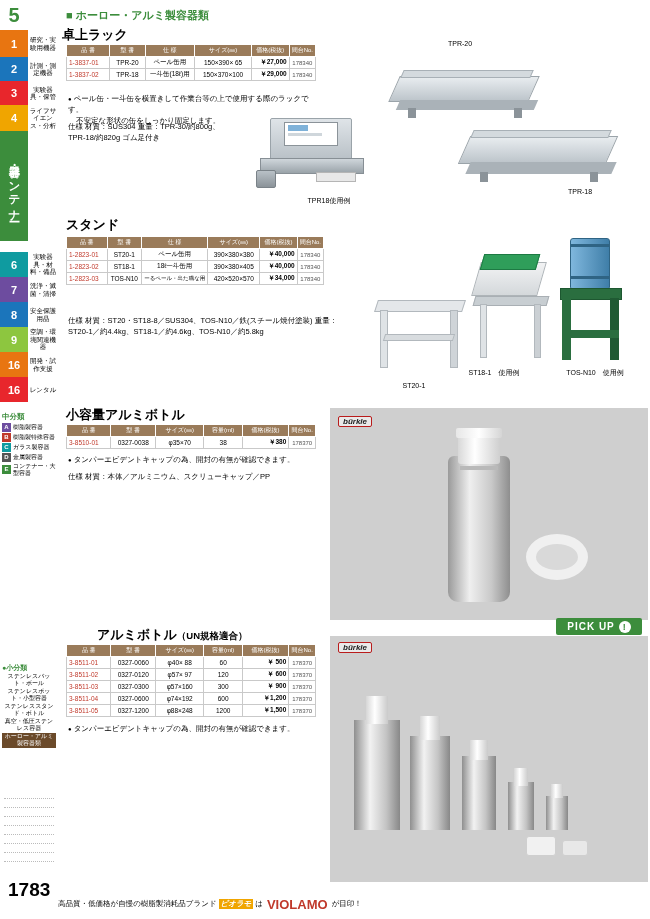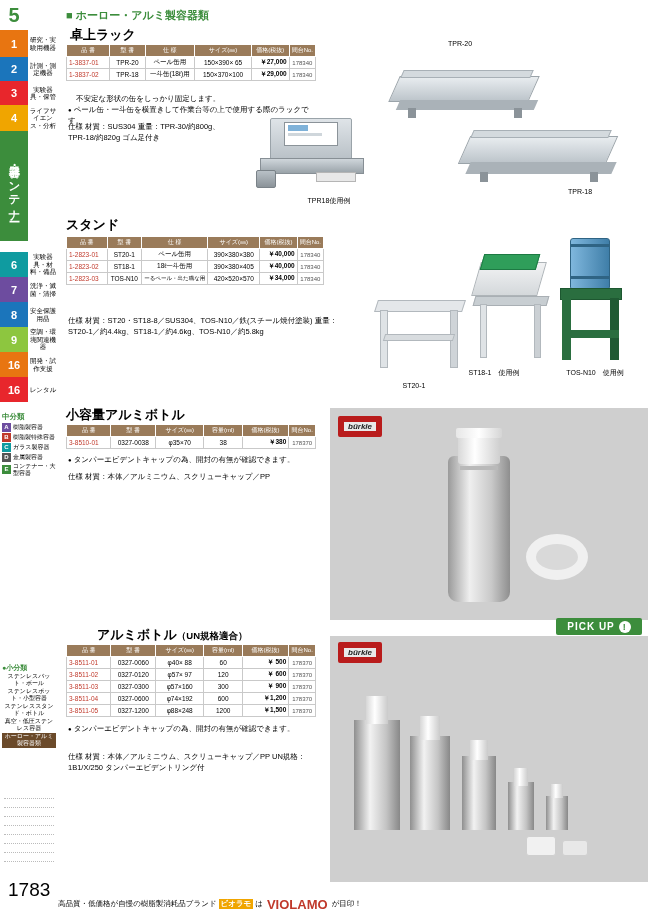--- a/index.html
+++ b/index.html
@@ -51,21 +51,21 @@
     display:flex; align-items:center; justify-content:center; margin-right:2px; flex:none;
   }
   .subrow .tx { font-size:6px; line-height:1.15; }
   .smallgrp { position:absolute; left:2px; width:54px; font-size:6px; line-height:1.25; }
   .smallgrp .ttl { color:#3c8d3c; font-weight:bold; font-size:7px; }
   .smallgrp .it { text-align:center; }
   .smallgrp .cur { background:#6b4a2a; color:#fff; }
   .dotlines { position:absolute; left:4px; width:50px; }
   .dotlines div { border-bottom:1px dotted #bbb; height:9px; }
   .pagenum-bottom {
-    position:absolute; left:8px; bottom:18px; font-size:19px; font-weight:normal; color:#000;
+    position:absolute; left:8px; bottom:18px; font-size:19px; font-weight:bold; color:#000;
   }
   
   .main { position:absolute; left:58px; top:0; width:592px; height:646px; }
   .cat-title {
     position:absolute; left:8px; top:8px; font-size:11px; font-weight:bold; color:#3c8d3c;
   }
   .sec-title {
     font-size:13px; font-weight:bold; color:#000;
   }
   
@@ -96,24 +96,24 @@
     font-size:9px; display:flex; align-items:center; justify-content:center; margin-left:4px;
   }
   .photo { position:absolute; overflow:hidden; }
   .footer {
     position:absolute; left:58px; bottom:4px; width:592px; height:22px; font-size:7.5px;
     display:flex; align-items:center;
   }
   .footer .violamo {
     color:#c0392b; font-weight:bold; font-size:13px; margin:0 4px; letter-spacing:0px;
   }
-  .hiorami { background:#f0a500; color:#fff; padding:0 2px; font-weight:bold; }
+  .hiorami { background:#f0a500; color:#fff; padding:0 2px; font-weight:bold;font-style:italic; }
   
   .bk-logo {
-    position:absolute; background:#e9e9e9; border:6px solid #b91c1c; color:#222;
+    position:absolute; background:#e9e9e9; border:1px solid #b91c1c; color:#222;
     font-size:8px; font-style:italic; font-weight:bold; padding:0 4px; border-radius:2px;
   }
 </style>
 </head>
 <body>
 
 <div class="sidebar">
   <div class="pagenum-top">5</div>
 
   <div class="tab" style="top:30px;height:27px;background:#e87511">
@@ -216,21 +216,21 @@
 
   <div class="pagenum-bottom">1783</div>
 </div>
 
 <div class="main">
 
   <div class="cat-title">
     <span style="color:#3c8d3c">■</span> <span>ホーロー・アルミ製容器類</span>
   </div>
 
-  <div style="position:absolute;left:12px;top:26px;font-family:Liberation Mono, monospace;" class="sec-title">卓上ラック</div>
+  <div style="position:absolute;left:4px;top:26px;font-family:Liberation Mono, monospace;" class="sec-title">卓上ラック</div>
 
   <table class="prod" style="position:absolute;left:8px;top:44px;width:250px">
     <tbody>
         <tr>
       <th style="width:44px">品 番</th>
       <th style="width:36px">型 番</th>
       <th style="width:50px">仕 様</th>
       <th style="width:58px">サイズ(㎜)</th>
       <th style="width:38px">価格(税抜)</th>
       <th style="width:24px">間台No.</th>
@@ -248,22 +248,22 @@
       <td>TPR-18</td>
       <td>一斗缶(18ℓ)用</td>
       <td>150×370×100</td>
       <td class="price">￥29,000</td>
       <td class="ask">178340</td>
     </tr>
   </tbody>
     </table>
 
   <div class="bullets" style="position:absolute;left:10px;top:94px;width:245px">
+    <span class="b dot">ペール缶・一斗缶を横置きして作業台等の上で使用する際のラックです。</span>
     <span class="b" style="padding-left:8px">不安定な形状の缶をしっかり固定します。</span>
-    <span class="b dot">ペール缶・一斗缶を横置きして作業台等の上で使用する際のラックです。</span>
   </div>
   <div class="spec" style="position:absolute;left:10px;top:122px;width:160px">
     <span class="b dot">仕様</span>
     <span class="b">材質：SUS304</span>
     <span class="b">重量：TPR-30/約800g、</span>
     <span class="b">　　　TPR-18/約820g</span>
     <span class="b dot">ゴム足付き</span>
   </div>
 
   <div class="photo" style="left:196px;top:112px;width:120px;height:82px;">
@@ -465,26 +465,20 @@
       <td>1200</td>
       <td class="price">￥1,500</td>
       <td class="ask">178370</td>
     </tr>
   </tbody>
     </table>
 
   <div class="bullets" style="position:absolute;left:10px;top:724px;width:250px">
     <span class="b dot">タンパーエビデントキャップの為、開封の有無が確認できます。</span>
   </div>
-  <div class="spec" style="position:absolute;left:10px;top:752px;width:260px">
-    <span class="b dot">仕様</span>
-    <span class="b">材質：本体／アルミニウム、スクリューキャップ／PP</span>
-    <span class="b">UN規格：1B1/X/250</span>
-    <span class="b dot">タンパーエビデントリング付</span>
-  </div>
 
   <div class="photo" style="left:272px;top:636px;width:318px;height:246px;background:#cfcfcf;">
     <div class="bk-logo" style="left:8px;top:6px">bürkle</div>
 
     <div style="position:absolute;left:24px;top:84px;width:46px;height:110px;background:linear-gradient(90deg,#8f8f8f,#f2f2f2 35%,#c4c4c4 70%,#888)"></div>
     <div style="position:absolute;left:36px;top:60px;width:22px;height:28px;background:linear-gradient(90deg,#d6d6d6,#fff 40%,#cacaca)"></div>
 
     <div style="position:absolute;left:80px;top:100px;width:40px;height:94px;background:linear-gradient(90deg,#8f8f8f,#f2f2f2 35%,#c4c4c4 70%,#888)"></div>
     <div style="position:absolute;left:90px;top:80px;width:20px;height:24px;background:linear-gradient(90deg,#d6d6d6,#fff 40%,#cacaca)"></div>
 

